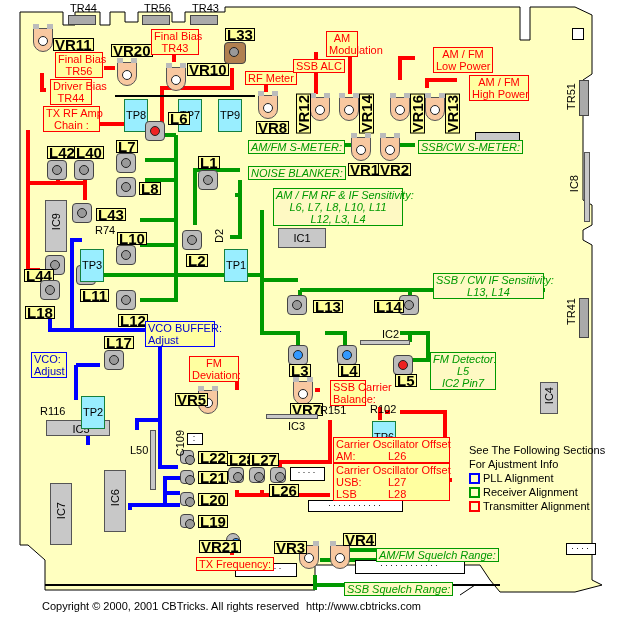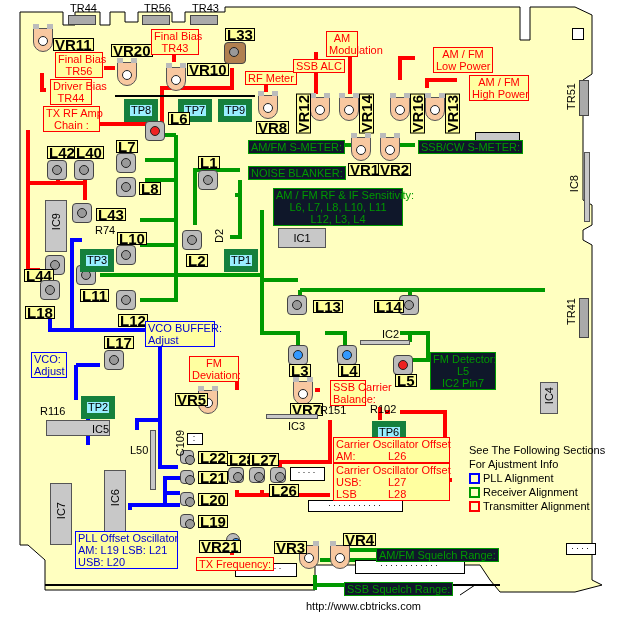--- a/index.html
+++ b/index.html
@@ -1,22 +1,22 @@
 <!DOCTYPE html>
 <html><head>
 <meta charset="utf-8">
 <style>
   html,body{margin:0;padding:0;background:#ffffff;}
   body{width:625px;height:622px;position:relative;overflow:hidden;font-family:"Liberation Sans",sans-serif;}
   #board{position:absolute;left:0;top:0;width:625px;height:622px;border-radius:19px;}
   .lbl{position:absolute;font-size:11px;line-height:12px;white-space:nowrap;padding:0 2px;box-sizing:border-box;}
   .tag{background:#ffff99;border:1px solid #000;color:#000;font-size:15px;line-height:11px;padding:0 1px;font-weight:bold;}
-  .tp{background:#99eeff;border:6px solid #15803d;color:#000;font-size:11px;line-height:11px;padding:0 1px;}
+  .tp{background:#99eeff;border:1px solid #15803d;color:#000;font-size:11px;line-height:11px;padding:10px 1px;}
   .red{background:#ffffa0;border:1px solid #ff0000;color:#ff0000;text-align:center;}
-  .grn{background:#0f172a;border:1px solid #009900;color:#009900;}
+  .grn{background:#fef9c3;border:1px solid #009900;color:#009900;font-style:italic;}
   .blu{background:#ffffa0;border:1px solid #0000ff;color:#0000cc;}
   .plain{color:#000;font-size:11px;}
   .vert{writing-mode:vertical-rl;transform:rotate(180deg);}
   .coil{position:absolute;width:20px;height:20px;background:#bbb;border:1px solid #444;border-radius:4px;box-sizing:border-box;}
   .coil::after{content:"";position:absolute;left:4px;top:4px;width:10px;height:10px;border-radius:50%;border:1px solid #222;box-sizing:border-box;background:#999;}
   .coil.blue::after{background:#3399ff;}
   .coil.redc::after{background:#ee2222;}
   .pot{position:absolute;width:20px;height:24px;background:#f8c8a0;border:1px solid #555;border-radius:0 0 10px 10px;box-sizing:border-box;}
   .pot::before{content:"";position:absolute;left:-1px;top:-5px;width:20px;height:5px;border-left:6px solid #bbb;border-right:6px solid #bbb;box-sizing:border-box;}
   .pot::after{content:"";position:absolute;left:4px;top:7px;width:10px;height:10px;border-radius:50%;border:1px solid #222;background:#fff;box-sizing:border-box;}
@@ -199,21 +199,21 @@
   <div class="lbl tag" style="left:269px;top:484px">L26</div>
   <div class="lbl plain" style="left:128px;top:444px">L50</div>
 
   <div class="ic" style="left:45px;top:200px;width:22px;height:52px"><span class="vert" style="display:inline-block;margin-top:12px">IC9</span></div>
   <div class="ic" style="left:278px;top:228px;width:48px;height:20px;line-height:18px"><span>IC1</span></div>
   <div class="ic" style="left:360px;top:340px;width:50px;height:5px"></div>
   <div class="lbl plain" style="left:380px;top:328px">IC2</div>
   <div class="ic" style="left:266px;top:414px;width:52px;height:5px"></div>
   <div class="lbl plain" style="left:286px;top:420px">IC3</div>
   <div class="ic" style="left:540px;top:382px;width:18px;height:32px"><span class="vert" style="display:inline-block;margin-top:4px">IC4</span></div>
-  <div class="ic" style="left:46px;top:420px;width:64px;height:16px;text-align:right;padding-left:6px;line-height:16px"><span>IC5</span></div>
+  <div class="ic" style="left:46px;top:420px;width:64px;height:16px;text-align:center;padding-left:6px;line-height:16px"><span>IC5</span></div>
   <div class="ic" style="left:50px;top:483px;width:22px;height:62px"><span class="vert" style="display:inline-block;margin-top:18px">IC7</span></div>
   <div class="ic" style="left:104px;top:470px;width:22px;height:62px"><span class="vert" style="display:inline-block;margin-top:18px">IC6</span></div>
   <div class="ic" style="left:584px;top:152px;width:6px;height:70px"></div>
   <div class="lbl plain vert" style="left:566px;top:175px">IC8</div>
   <div class="ic" style="left:150px;top:430px;width:6px;height:60px"></div>
 
   <div class="conn" style="left:572px;top:28px;width:12px;height:12px"></div>
   <div class="conn" style="left:475px;top:132px;width:45px;height:20px;background:#c8c8c8"></div>
   <div class="conn" style="left:290px;top:467px;width:35px;height:14px">····</div>
   <div class="conn" style="left:308px;top:500px;width:95px;height:12px">···········</div>
@@ -283,45 +283,45 @@
   <div class="lbl red" style="left:196px;top:557px">TX Frequency:</div>
 
   <div class="lbl grn" style="left:248px;top:140px">AM/FM S-METER:</div>
   <div class="lbl grn" style="left:418px;top:140px">SSB/CW S-METER:</div>
   <div class="lbl grn" style="left:248px;top:166px">NOISE BLANKER:</div>
   <div class="lbl grn" style="left:273px;top:188px;width:130px;text-align:center">
       <div>AM / FM RF &amp; IF Sensitivity:</div>
       <div>L6, L7, L8, L10, L11</div>
       <div>L12, L3, L4</div>
     </div>
+  <div class="lbl grn" style="left:433px;top:273px;width:111px;text-align:center">
+      <div>SSB / CW IF Sensitivity:</div>
+      <div>L13, L14</div>
+    </div>
   <div class="lbl grn" style="left:430px;top:352px;width:66px;text-align:center">
       <div>FM Detector:</div>
       <div>L5</div>
       <div>IC2 Pin7</div>
     </div>
   <div class="lbl grn" style="left:376px;top:548px">AM/FM Squelch Range:</div>
   <div class="lbl grn" style="left:344px;top:582px">SSB  Squelch Range:</div>
 
   <div class="lbl blu" style="left:145px;top:321px;width:70px">
       <div>VCO BUFFER:</div>
       <div>Adjust</div>
     </div>
   <div class="lbl blu" style="left:31px;top:352px;width:36px">
       <div>VCO:</div>
       <div>Adjust</div>
-    </div>
-  <div class="lbl blu" style="left:75px;top:531px;width:103px;line-height:12px">
-      <div>PLL Offset Oscillator</div>
-      <div>AM:  L19   LSB:  L21</div>
-      <div>USB: L20</div>
     </div>
 
   <div class="lbl plain" style="left:467px;top:443px;font-size:11px;line-height:14px">
     <div>See The Following Sections</div>
     <div>For Ajustment Info</div>
     <div><span class="legend-box" style="border-color:#0000ff"></span><span>PLL Alignment</span></div>
     <div><span class="legend-box" style="border-color:#009900"></span><span>Receiver Alignment</span></div>
     <div><span class="legend-box" style="border-color:#ff0000"></span><span>Transmitter Alignment</span></div>
   </div>
 
 
+  <div class="lbl plain" style="left:40px;top:600px">Copyright © 2000, 2001 CBTricks. All rights reserved</div>
   <div class="lbl plain" style="left:304px;top:600px">http://www.cbtricks.com</div>
 </div>
 
 </body></html>

